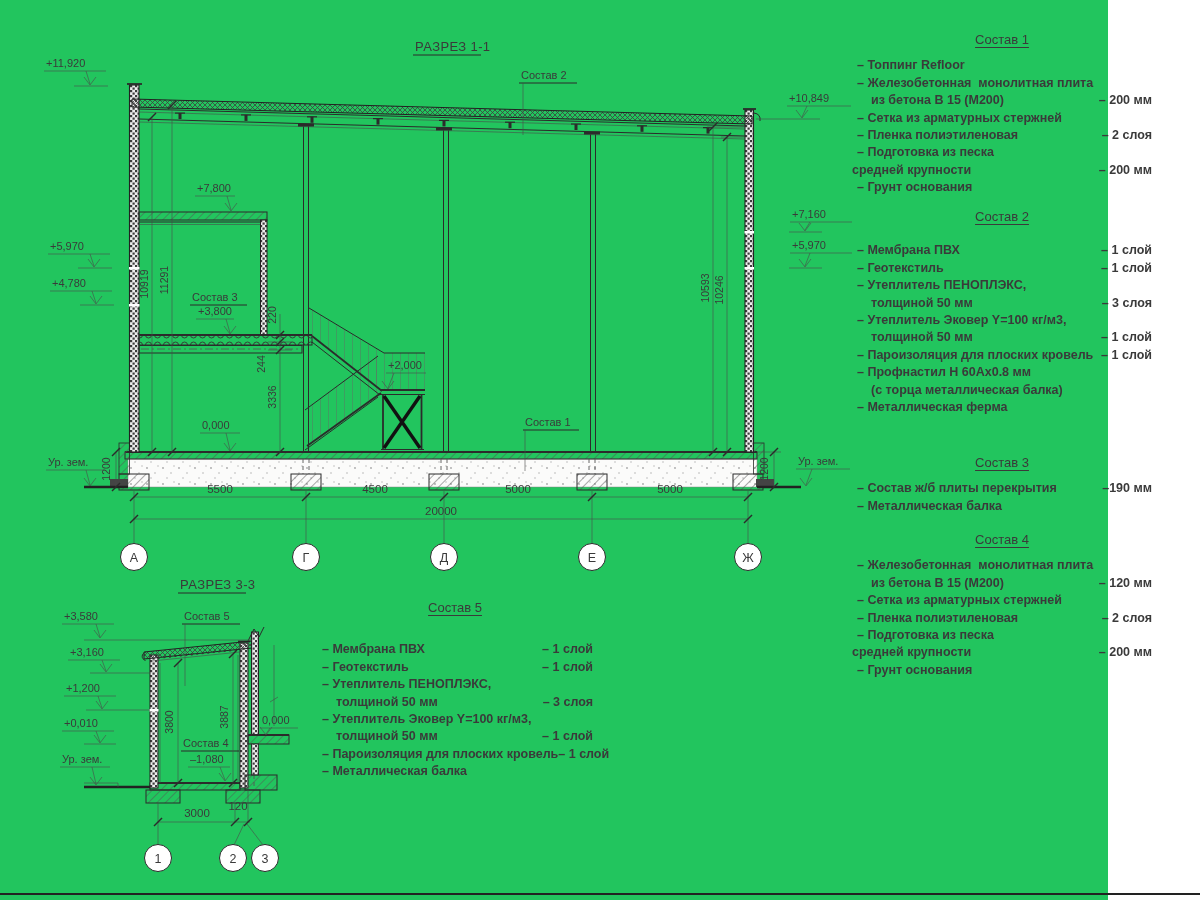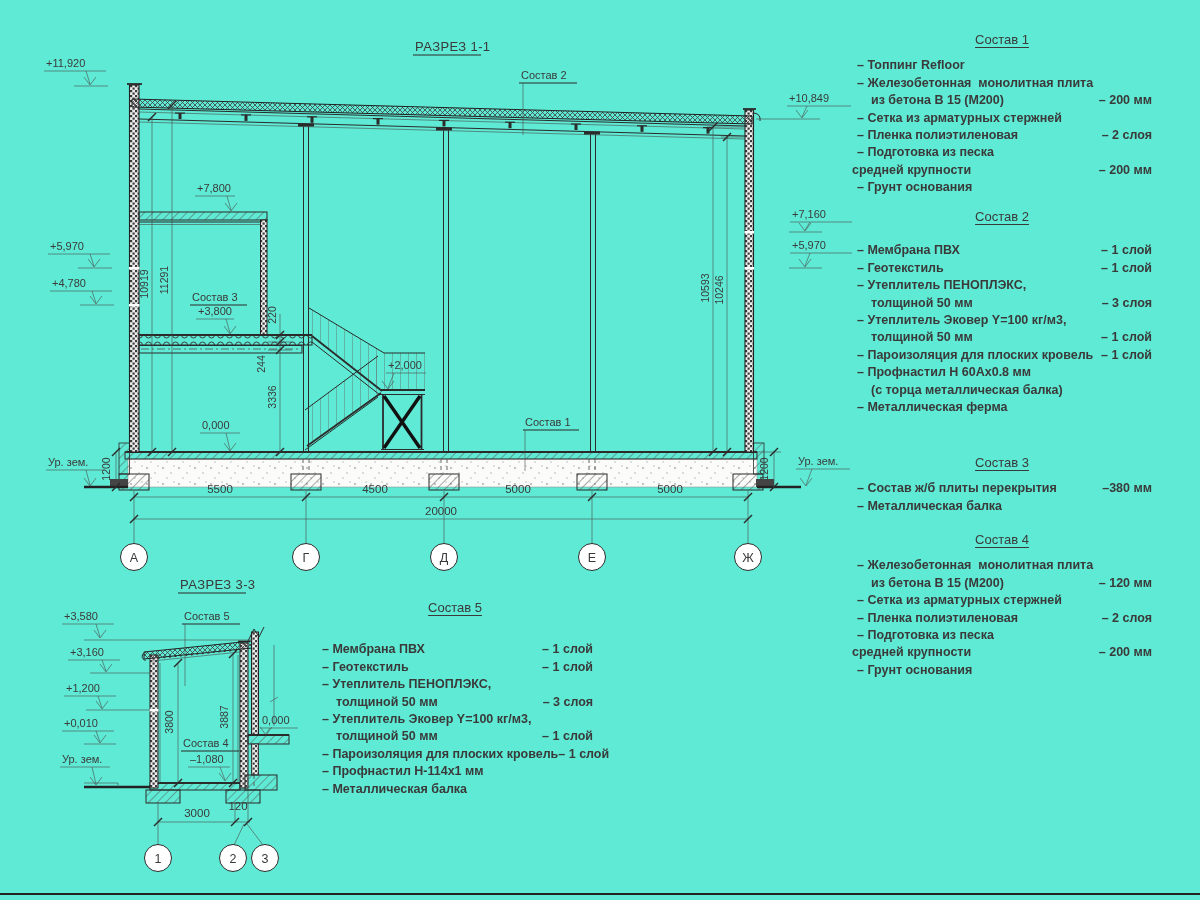--- a/index.html
+++ b/index.html
@@ -1,17 +1,17 @@
 <!DOCTYPE html>
 <html><head>
 <meta charset="utf-8">
 <style>
   html,body{margin:0;padding:0;background:#fff;width:1200px;height:900px;overflow:hidden;
     font-family:"Liberation Sans",sans-serif;}
-  #page{position:relative;width:1200px;height:900px;background:#5eead4;}
+  #page{position:relative;width:1108px;height:900px;background:#22c55e;}
   svg{position:absolute;left:0;top:0;}
   svg text{fill:#3a3a3a;font-family:"Liberation Sans",sans-serif;}
   .ln{stroke:#2b2b2b;stroke-width:1;fill:none;}
   .ln-thick{stroke:#2b2b2b;stroke-width:1.8;fill:none;}
   .ln-heavy{stroke:#222;stroke-width:2.6;fill:none;}
   .ln-thin{stroke:#4a4a4a;stroke-width:0.6;fill:none;}
   .ln-dash{stroke:#555;stroke-width:0.9;fill:none;stroke-dasharray:4 3;}
   .tick{stroke:#2b2b2b;stroke-width:1.4;fill:none;}
   .lbl{font-size:11px;}
   .dim{font-size:11.5px;}
@@ -505,21 +505,21 @@
           <span class="rt">– Металлическая ферма</span>
           <span class="rv"></span>
         </div>
       </div>
     </div>
 <div id="comp3" class="comp">
       <div class="comp-title">Состав 3</div>
       <div class="comp-rows">
         <div class="comp-row ind1">
           <span class="rt">– Состав ж/б плиты перекрытия</span>
-          <span class="rv">–380 мм</span>
+          <span class="rv">–190 мм</span>
         </div>
         <div class="comp-row ind1">
           <span class="rt">– Металлическая балка</span>
           <span class="rv"></span>
         </div>
       </div>
     </div>
 <div id="comp4" class="comp">
       <div class="comp-title">Состав 4</div>
       <div class="comp-rows">
@@ -578,23 +578,19 @@
         </div>
         <div class="comp-row ind2">
           <span class="rt">толщиной 50 мм</span>
           <span class="rv">– 1 слой</span>
         </div>
         <div class="comp-row ind1">
           <span class="rt">– Пароизоляция для плоских кровель</span>
           <span class="rv">– 1 слой</span>
         </div>
         <div class="comp-row ind1">
-          <span class="rt">– Профнастил Н-114х1 мм</span>
-          <span class="rv"></span>
-        </div>
-        <div class="comp-row ind1">
           <span class="rt">– Металлическая балка</span>
           <span class="rv"></span>
         </div>
       </div>
     </div>
 
 </div>
 
 </body></html>

